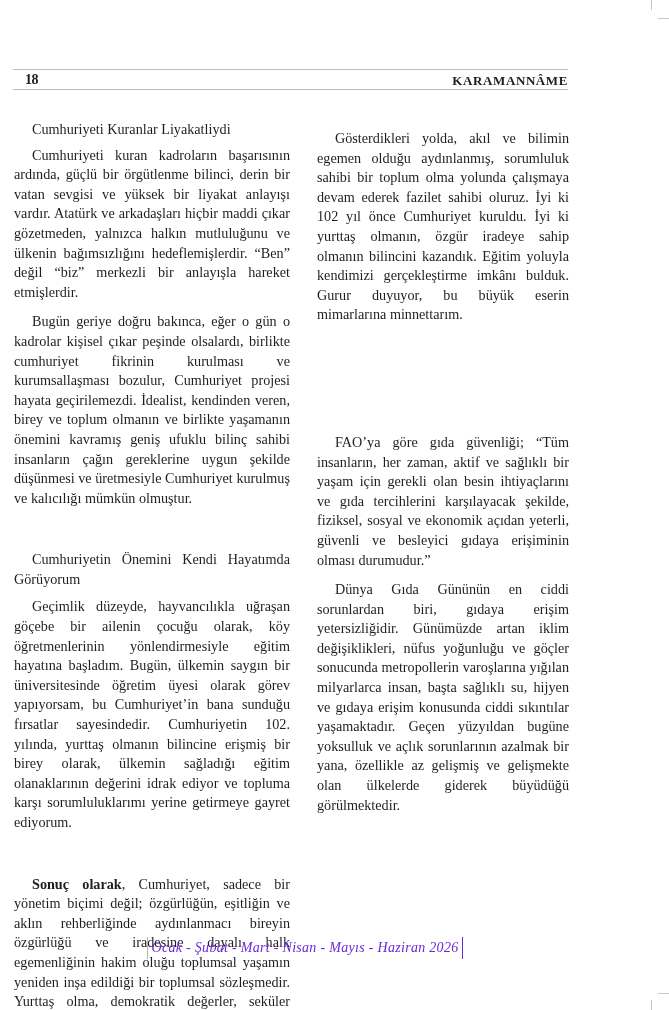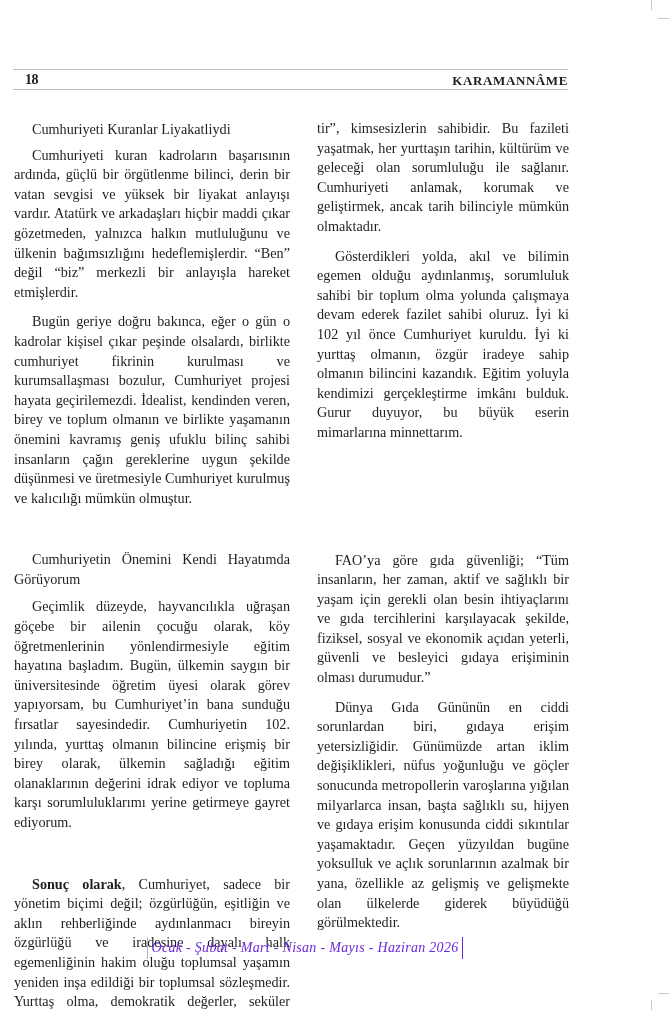--- a/index.html
+++ b/index.html
@@ -43,21 +43,20 @@
   <p>Bugün geriye doğru bakınca, eğer o gün o kadrolar kişisel çıkar peşinde olsalardı, birlikte cumhuriyet fikrinin kurulması ve kurumsallaşması bozulur, Cumhuriyet projesi hayata geçirilemezdi. İdealist, kendinden veren, birey ve toplum olmanın ve birlikte yaşamanın önemini kavramış geniş ufuklu bilinç sahibi insanların çağın gereklerine uygun şekilde düşünmesi ve üretmesiyle Cumhuriyet kurulmuş ve kalıcılığı mümkün olmuştur.</p>
   <div style="height:42px;"></div>
   <div class="h-sub">Cumhuriyetin Önemini Kendi Hayatımda Görüyorum</div>
   <div class="sp8"></div>
   <p>Geçimlik düzeyde, hayvancılıkla uğraşan göçebe bir ailenin çocuğu olarak, köy öğretmenlerinin yönlendirmesiyle eğitim hayatına başladım. Bugün, ülkemin saygın bir üniversitesinde öğretim üyesi olarak görev yapıyorsam, bu Cumhuriyet’in bana sunduğu fırsatlar sayesindedir. Cumhuriyetin 102. yılında, yurttaş olmanın bilincine erişmiş bir birey olarak, ülkemin sağladığı eğitim olanaklarının değerini idrak ediyor ve topluma karşı sorumluluklarımı yerine getirmeye gayret ediyorum.</p>
   <div style="height:42px;"></div>
   <p><b>Sonuç olarak</b><span>, Cumhuriyet, sadece bir yönetim biçimi değil; özgürlüğün, eşitliğin ve aklın rehberliğinde aydınlanmacı bireyin özgürlüğü ve iradesine dayalı halk egemenliğinin hakim oluğu toplumsal yaşamın yeniden inşa edildiği bir toplumsal sözleşmedir. Yurttaş olma, demokratik değerler, seküler yaşam biçimini benimsemek ancak nitelikli eğitim ile aydınlanma ile sağlanabilirdi. Bununda ancak Cumhuriyetin toplumcu-kamucu anlayışına sahip kurum ve organları ile sağlanabilirdi. Atatürk’ün ifadesiyle, “Cumhuriyet fazilet-</span></p>
 </div>
 
 <div class="col col-right">
-  <p style="text-indent:0;">tir”, kimsesizlerin sahibidir. Bu fazileti yaşatmak, her yurttaşın tarihin, kültürüm ve geleceği olan sorumluluğu ile sağlanır. Cumhuriyeti anlamak, korumak ve geliştirmek, ancak tarih bilinciyle mümkün olmaktadır.</p>
   <div class="sp10"></div>
   <p>Gösterdikleri yolda, akıl ve bilimin egemen olduğu aydınlanmış, sorumluluk sahibi bir toplum olma yolunda çalışmaya devam ederek fazilet sahibi oluruz. İyi ki 102 yıl önce Cumhuriyet kuruldu. İyi ki yurttaş olmanın, özgür iradeye sahip olmanın bilincini kazandık. Eğitim yoluyla kendimizi gerçekleştirme imkânı bulduk. Gurur duyuyor, bu büyük eserin mimarlarına minnettarım.</p>
   <div style="height:62px;"></div>
   <div style="height:38px;"></div>
   <div class="sp8"></div>
   <p>FAO’ya göre gıda güvenliği;  “Tüm insanların, her zaman, aktif ve sağlıklı bir yaşam için gerekli olan besin ihtiyaçlarını ve gıda tercihlerini karşılayacak şekilde, fiziksel, sosyal ve ekonomik açıdan yeterli, güvenli ve besleyici gıdaya erişiminin olması durumudur.”</p>
   <div class="sp10"></div>
   <p>Dünya Gıda Gününün en ciddi sorunlardan biri, gıdaya erişim yetersizliğidir. Günümüzde artan iklim değişiklikleri, nüfus yoğunluğu ve göçler sonucunda metropollerin varoşlarına yığılan milyarlarca insan, başta sağlıklı su, hijyen ve gıdaya erişim konusunda ciddi sıkıntılar yaşamaktadır. Geçen yüzyıldan bugüne yoksulluk ve açlık sorunlarının azalmak bir yana, özellikle az gelişmiş ve gelişmekte olan ülkelerde giderek büyüdüğü görülmektedir.</p>
 
 </div>

